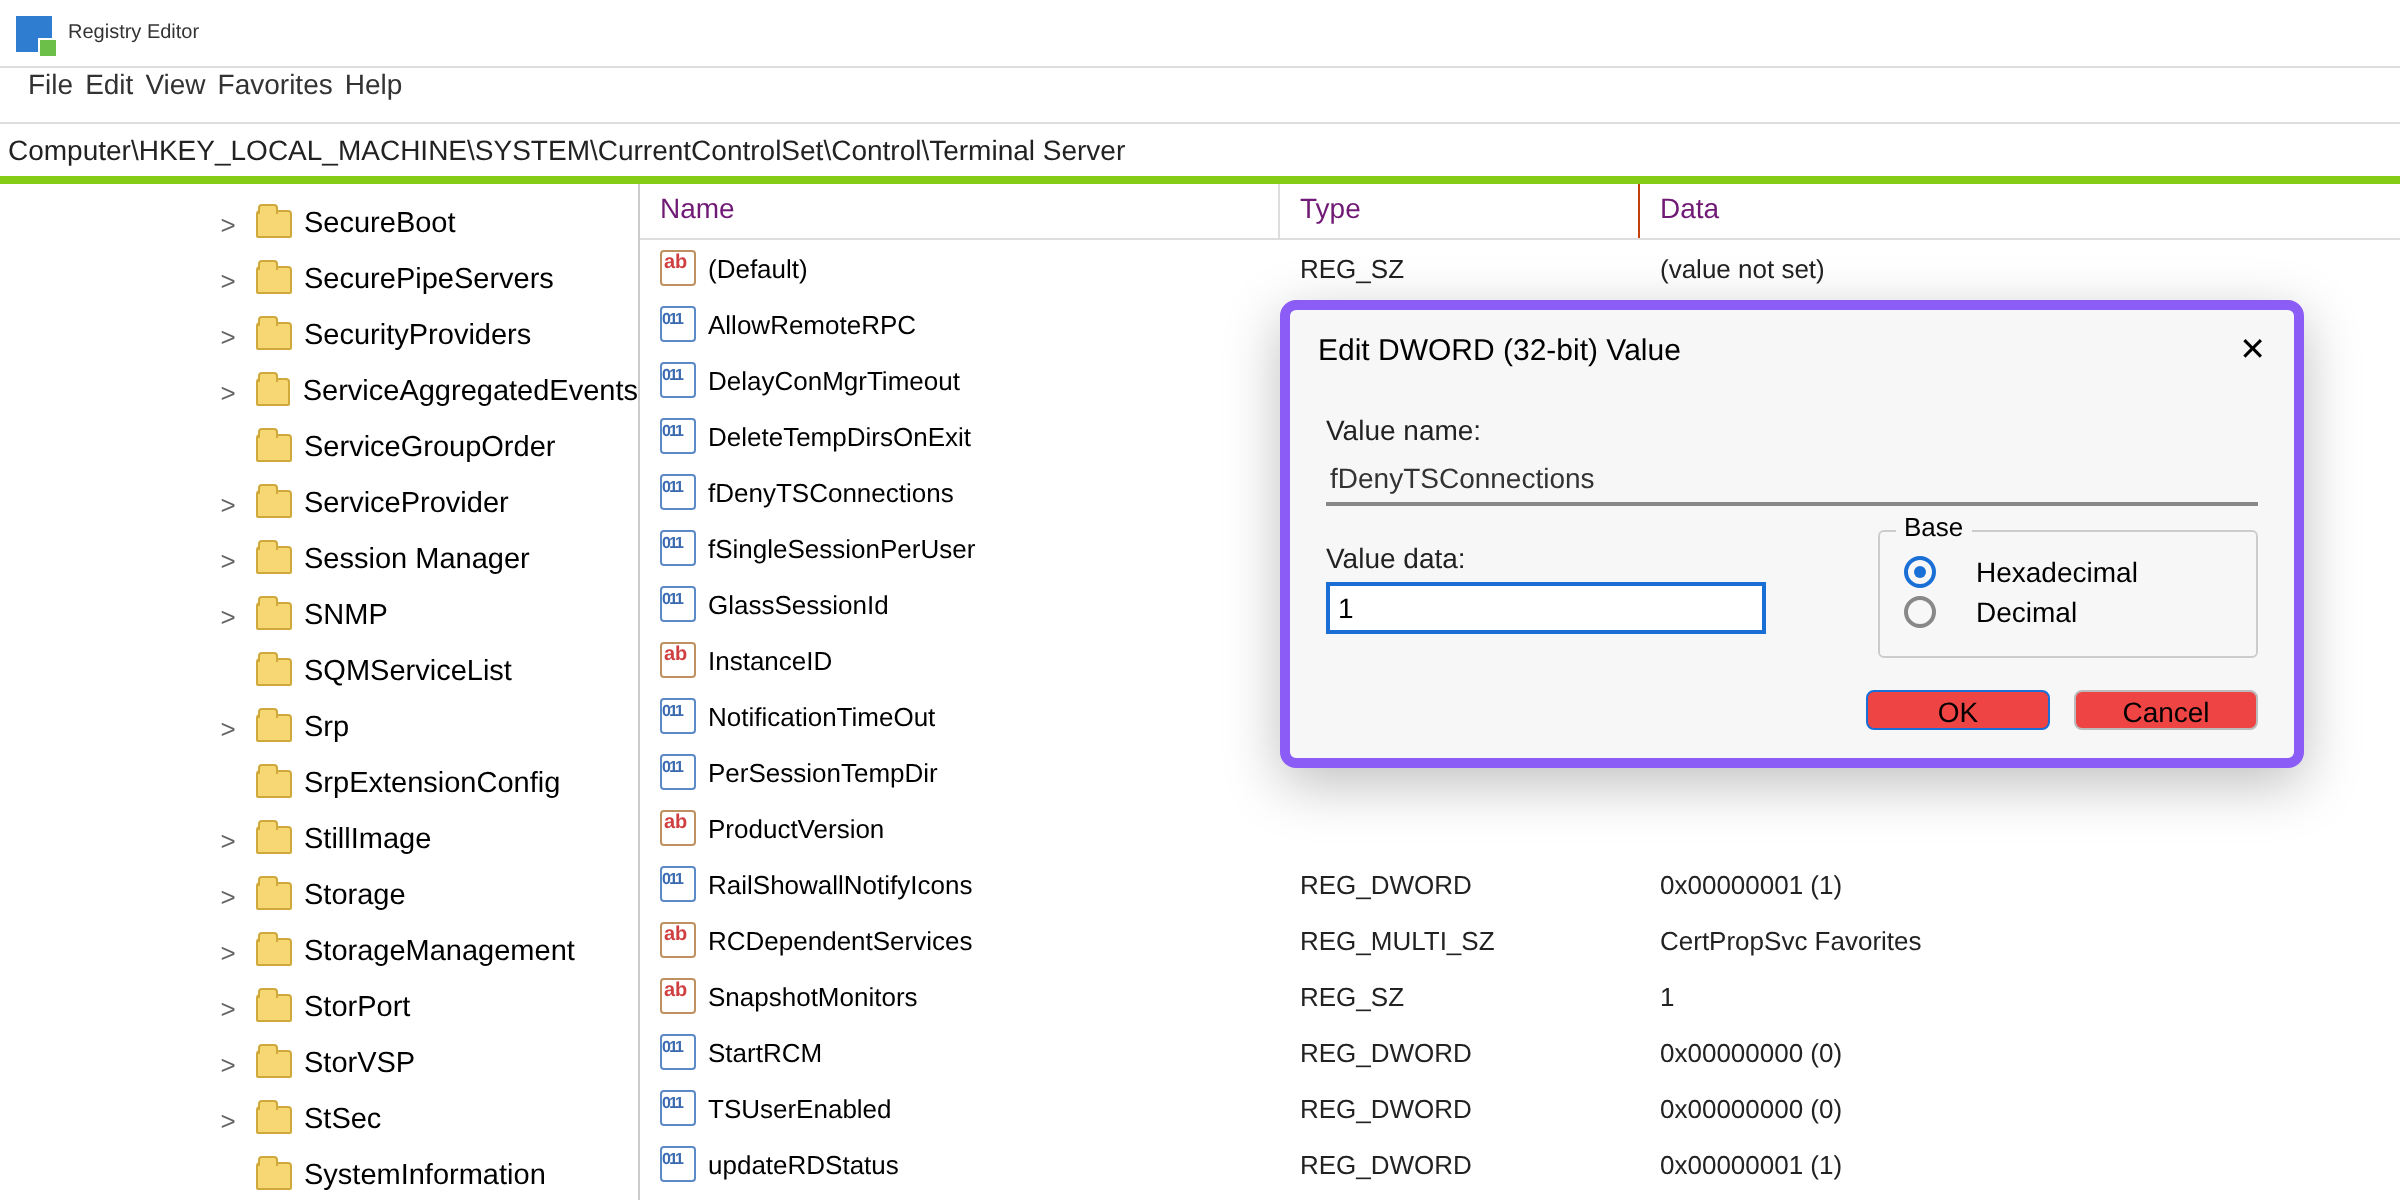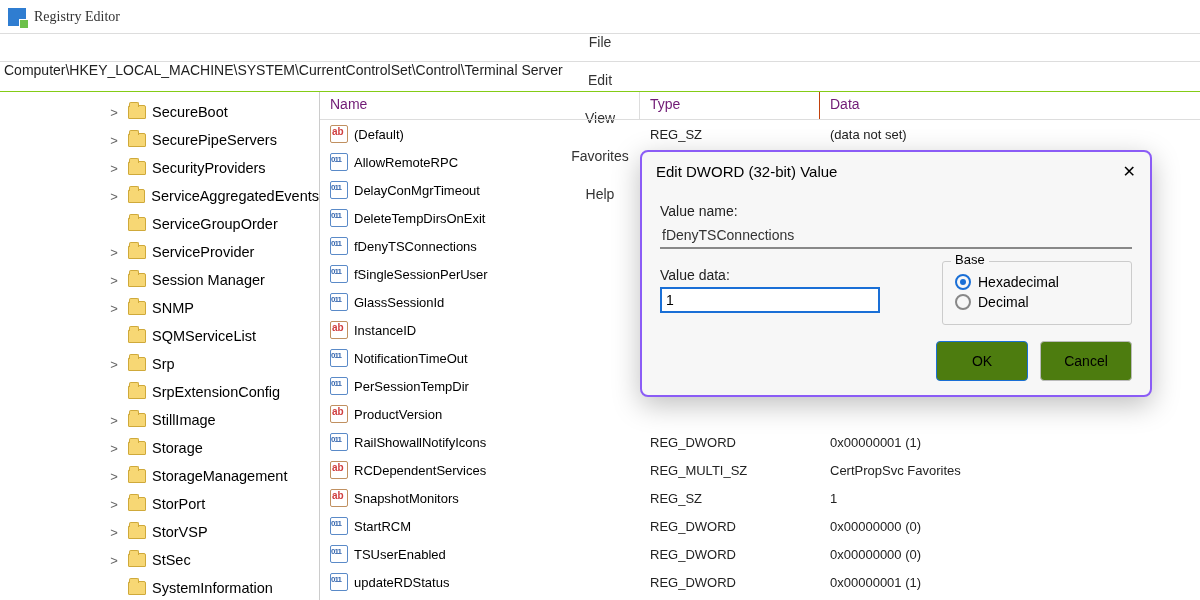--- a/index.html
+++ b/index.html
@@ -1,23 +1,23 @@
 <!DOCTYPE html>
 <html><head>
 <meta charset="utf-8">
 <style>
   * { box-sizing: border-box; font-family: "Segoe UI", Tahoma, sans-serif; }
   html, body { margin:0; padding:0; width:1200px; height:600px; overflow:hidden; background:#fff; color:#000; }
   .titlebar { height:34px; display:flex; align-items:center; padding:0 8px; gap:8px; border-bottom:1px solid #ddd; }
   .app-icon { width:18px; height:18px; background:#2f7dd1; position:relative; }
   .app-icon::after { content:""; position:absolute; right:-3px; bottom:-3px; width:8px; height:8px; background:#6cc04a; border:1px solid #fff; }
-  .app-title { color:#333; font-size:14px;font-family:Liberation Serif, serif; }
-  .menubar { height:28px; display:flex; align-items:center; gap:22px; padding:0 14px; border-bottom:1px solid #ddd; font-size:14px; color:#333;flex-direction:column; }
+  .app-title { color:#333; font-size:10px; }
+  .menubar { height:28px; display:flex; gap:6px; padding:0 14px; border-bottom:1px solid #ddd; font-size:14px; color:#333; }
   .menubar span { cursor:default; }
-  .addressbar { height:30px; display:flex; padding:0 4px; border-bottom:1px solid #84cc16; font-size:14px; color:#222; }
+  .addressbar { height:30px; display:flex; align-items:center; padding:0 4px; border-bottom:4px solid #84cc16; font-size:14px; color:#222; }
   .main { display:flex; height:calc(600px - 34px - 28px - 30px); }
   .tree { width:320px; border-right:1px solid #ccc; padding:6px 0 0 0; overflow:hidden; font-size:14.5px; }
   .tree-row { display:flex; align-items:center; height:28px; padding-left:84px; gap:6px; white-space:nowrap; position:relative; }
   .tree-row .expander { position:absolute; left:108px; color:#666; font-size:13px; width:12px; text-align:center; }
   .folder { width:18px; height:14px; background:#f7d774; border:1px solid #cfa93a; border-radius:2px 2px 1px 1px; position:relative; margin-left:44px; }
   .folder::before { content:""; position:absolute; top:-4px; left:0; width:8px; height:4px; background:#f7d774; border:1px solid #cfa93a; border-bottom:none; border-radius:2px 2px 0 0; }
   .content { flex:1; position:relative; overflow:hidden; }
   .cols { display:flex; height:28px; border-bottom:1px solid #ddd; font-size:14px; color:#701a75; }
   .col-name { width:320px; padding:4px 10px; border-right:1px solid #ddd; }
   .col-type { width:180px; padding:4px 10px; border-right:1px solid #c2410c; }
@@ -26,37 +26,37 @@
   .row { display:flex; height:28px; align-items:center; font-size:13px; }
   .row .c-name { width:320px; padding:0 10px; display:flex; align-items:center; gap:6px; white-space:nowrap; }
   .row .c-type { width:180px; padding:0 10px; color:#222; }
   .row .c-data { flex:1; padding:0 10px; color:#222; }
   .vicon { width:18px; height:18px; position:relative; }
   .vicon.str { background:#fff; border:1px solid #c09060; border-radius:2px; }
   .vicon.str::after { content:"ab"; position:absolute; left:1px; top:0; font-size:10px; color:#d04040; font-weight:bold; }
   .vicon.bin { background:#fff; border:1px solid #5a8ac8; border-radius:2px; }
   .vicon.bin::after { content:"011"; position:absolute; left:0; top:1px; font-size:8px; color:#3a6ab0; font-weight:bold; letter-spacing:-1px; }
 
-  .dialog { position:absolute; left:320px; top:58px; width:512px; background:#f7f7f7; border:2px solid #8b5cf6; border-radius:8px; box-shadow:0 8px 28px rgba(0,0,0,.25); font-size:14px; }
+  .dialog { position:absolute; left:320px; top:58px; width:512px; background:#f7f7f7; border:5px solid #8b5cf6; border-radius:8px; box-shadow:0 8px 28px rgba(0,0,0,.25); font-size:14px; }
   .dlg-title { display:flex; align-items:center; justify-content:space-between; padding:10px 14px; font-size:15px; }
   .dlg-close { font-size:16px; cursor:default; }
   .dlg-body { padding:6px 18px 14px; }
   .dlg-label { margin:6px 0 4px; color:#222; }
   .vn-field { border-bottom:2px solid #888; padding:4px 2px; color:#333; }
   .dlg-mid { display:flex; gap:30px; margin-top:12px; }
   .vd-wrap { flex:1; }
   .vd-input { width:220px; height:26px; border:2px solid #1a6fd6; padding:2px 4px; background:#fff; color:#000; font:inherit; }
   .base-box { border:1px solid #ccc; border-radius:3px; padding:8px 12px 10px; width:190px; position:relative; }
   .base-title { position:absolute; top:-10px; left:8px; background:#f7f7f7; padding:0 4px; font-size:13px; }
-  .radio-row { display:flex; align-items:flex-start; gap:7px; margin:4px 0; }
+  .radio-row { display:flex; align-items:flex-start; gap:20px; margin:4px 0; }
   .radio { width:16px; height:16px; border-radius:50%; border:2px solid #888; display:inline-block; position:relative; }
   .radio.checked { border-color:#1a6fd6; }
   .radio.checked::after { content:""; position:absolute; left:3px; top:3px; width:6px; height:6px; border-radius:50%; background:#1a6fd6; }
   .dlg-buttons { display:flex; justify-content:flex-end; gap:12px; margin-top:16px; }
-  .btn { min-width:92px; height:40px; border:1px solid #bbb; border-radius:4px; background:#4d7c0f; display:flex; align-items:center; justify-content:center; cursor:default; }
+  .btn { min-width:92px; height:20px; border:1px solid #bbb; border-radius:4px; background:#ef4444; display:flex; align-items:flex-end; justify-content:center; cursor:default; }
   .btn.primary { border-color:#1a6fd6; }
 </style>
 </head>
 <body>
 
 <div class="titlebar">
   <div class="app-icon"></div>
   <div class="app-title">Registry Editor</div>
 </div>
 
@@ -169,21 +169,21 @@
       <div class="col-type">Type</div>
       <div class="col-data">Data</div>
     </div>
     <div class="rows" id="rows">
         <div class="row">
           <div class="c-name">
             <span class="vicon str"></span>
             <span>(Default)</span>
           </div>
           <div class="c-type">REG_SZ</div>
-          <div class="c-data">(data not set)</div>
+          <div class="c-data">(value not set)</div>
         </div>
         <div class="row">
           <div class="c-name">
             <span class="vicon bin"></span>
             <span>AllowRemoteRPC</span>
           </div>
           <div class="c-type"></div>
           <div class="c-data"></div>
         </div>
         <div class="row">

